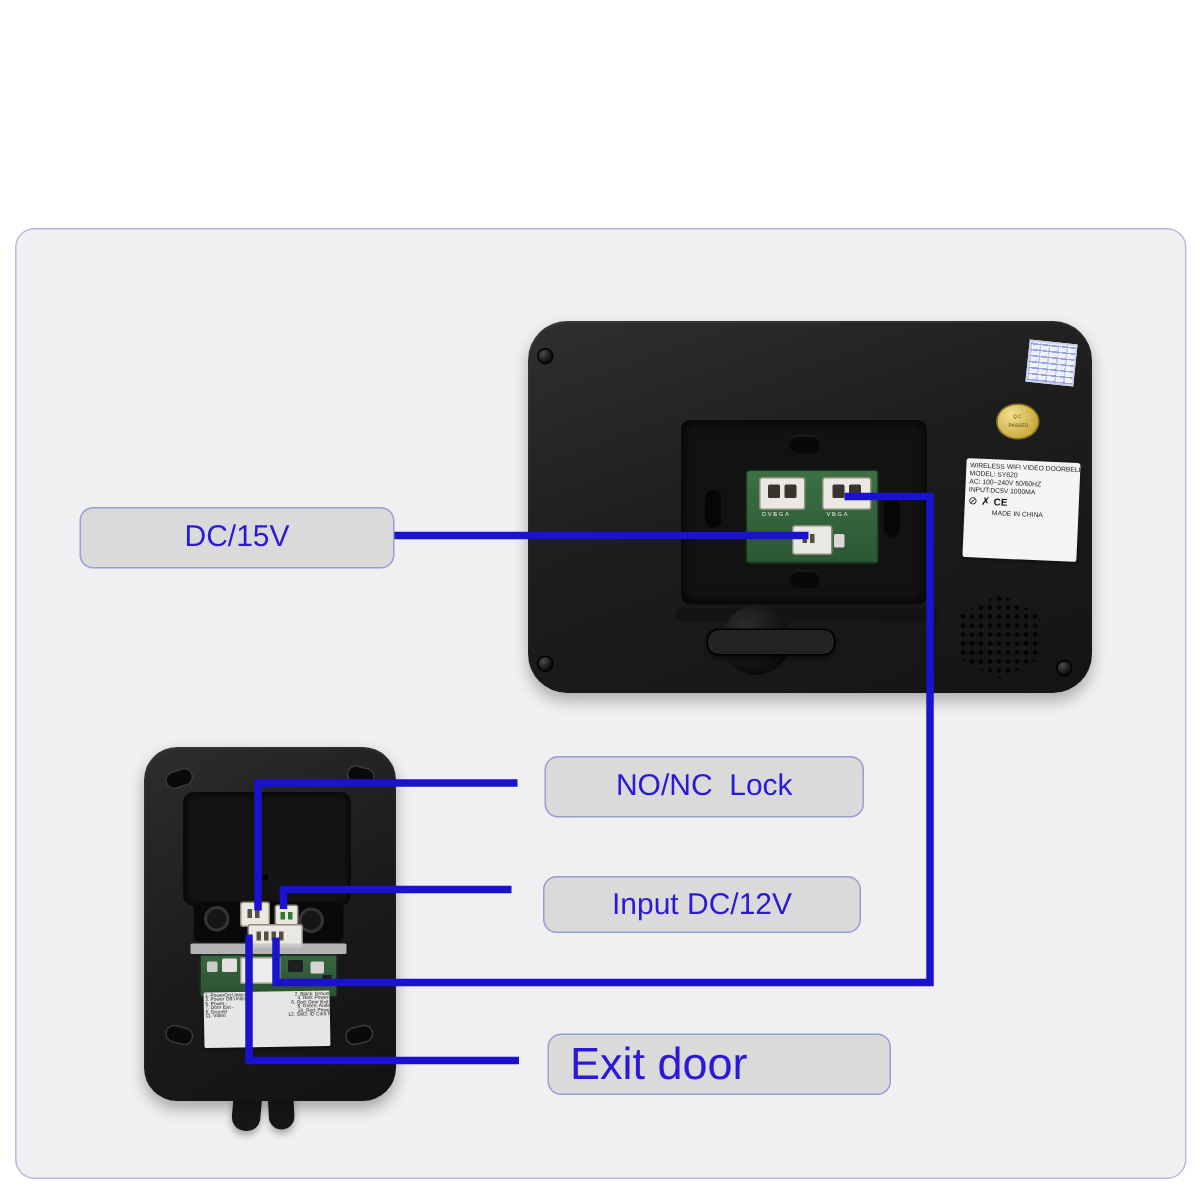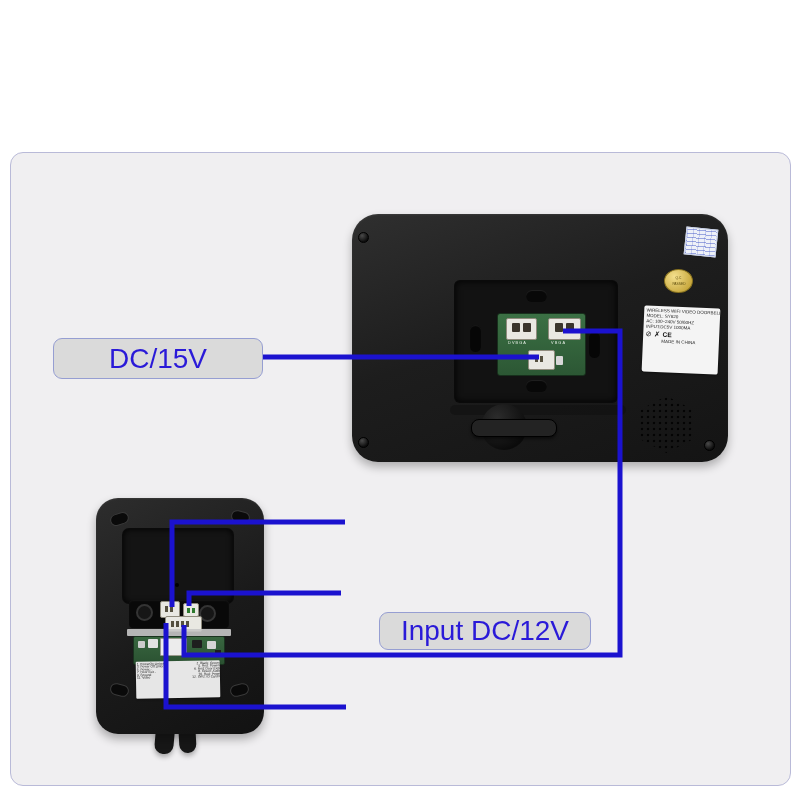--- a/index.html
+++ b/index.html
@@ -84,24 +84,24 @@
             transform:rotate(-1deg);overflow:hidden;box-shadow:0 1px 2px rgba(0,0,0,.4);}
   .db-label .inner{width:168px;transform:scale(.5);transform-origin:top left;padding:2px 2px;color:#1a1a1a;}
   .db-label .row{display:flex;justify-content:space-between;font-size:6.5px;line-height:5.4px;white-space:nowrap;}
 
   
   .wires{left:0;top:0;width:800px;height:800px;pointer-events:none;}
   .wires polyline{fill:none;stroke:#1b12cf;stroke-width:5;}
 
   
   .callout{background:#dadada;border:1.5px solid #969ed2;border-radius:9px;color:#2a1ad8;
-           display:flex;align-items:center;justify-content:center;font-size:28px;white-space:pre;}
+           display:flex;align-items:center;justify-content:center;font-size:20px;white-space:pre;}
   .co-dc15{left:53px;top:338px;width:208px;height:39px;}
   .co-nonc{left:363px;top:504px;width:211px;height:39px;}
-  .co-in12{left:379px;top:584px;width:210px;height:36px;margin-top:28px;}
+  .co-in12{left:362px;top:584px;width:210px;height:36px;}
   .co-exit{left:365px;top:689px;width:213px;height:39px;justify-content:flex-start;padding-left:14px;font-size:30px;}
 </style>
 </head>
 <body>
 
 <div class="stage">
 
 
   <div class="abs panel"></div>
 
@@ -237,17 +237,23 @@
     <polyline points="258,357 539,357"></polyline>
     <polyline points="563,331 620,331 620,655 184,655 184,625"></polyline>
     <polyline points="345,522 172,522 172,607"></polyline>
     <polyline points="341,593 189,593 189,606"></polyline>
     <polyline points="346,707 166,707 166,623"></polyline>
   </svg>
 
   <div class="abs callout co-dc15">
     <span>DC/15V</span>
   </div>
+  <div class="abs callout co-nonc">
+    <span>NO/NC  Lock</span>
+  </div>
   <div class="abs callout co-in12">
     <span>Input DC/12V</span>
   </div>
+  <div class="abs callout co-exit">
+    <span>Exit door</span>
+  </div>
 
 </div>
 
 </body></html>

